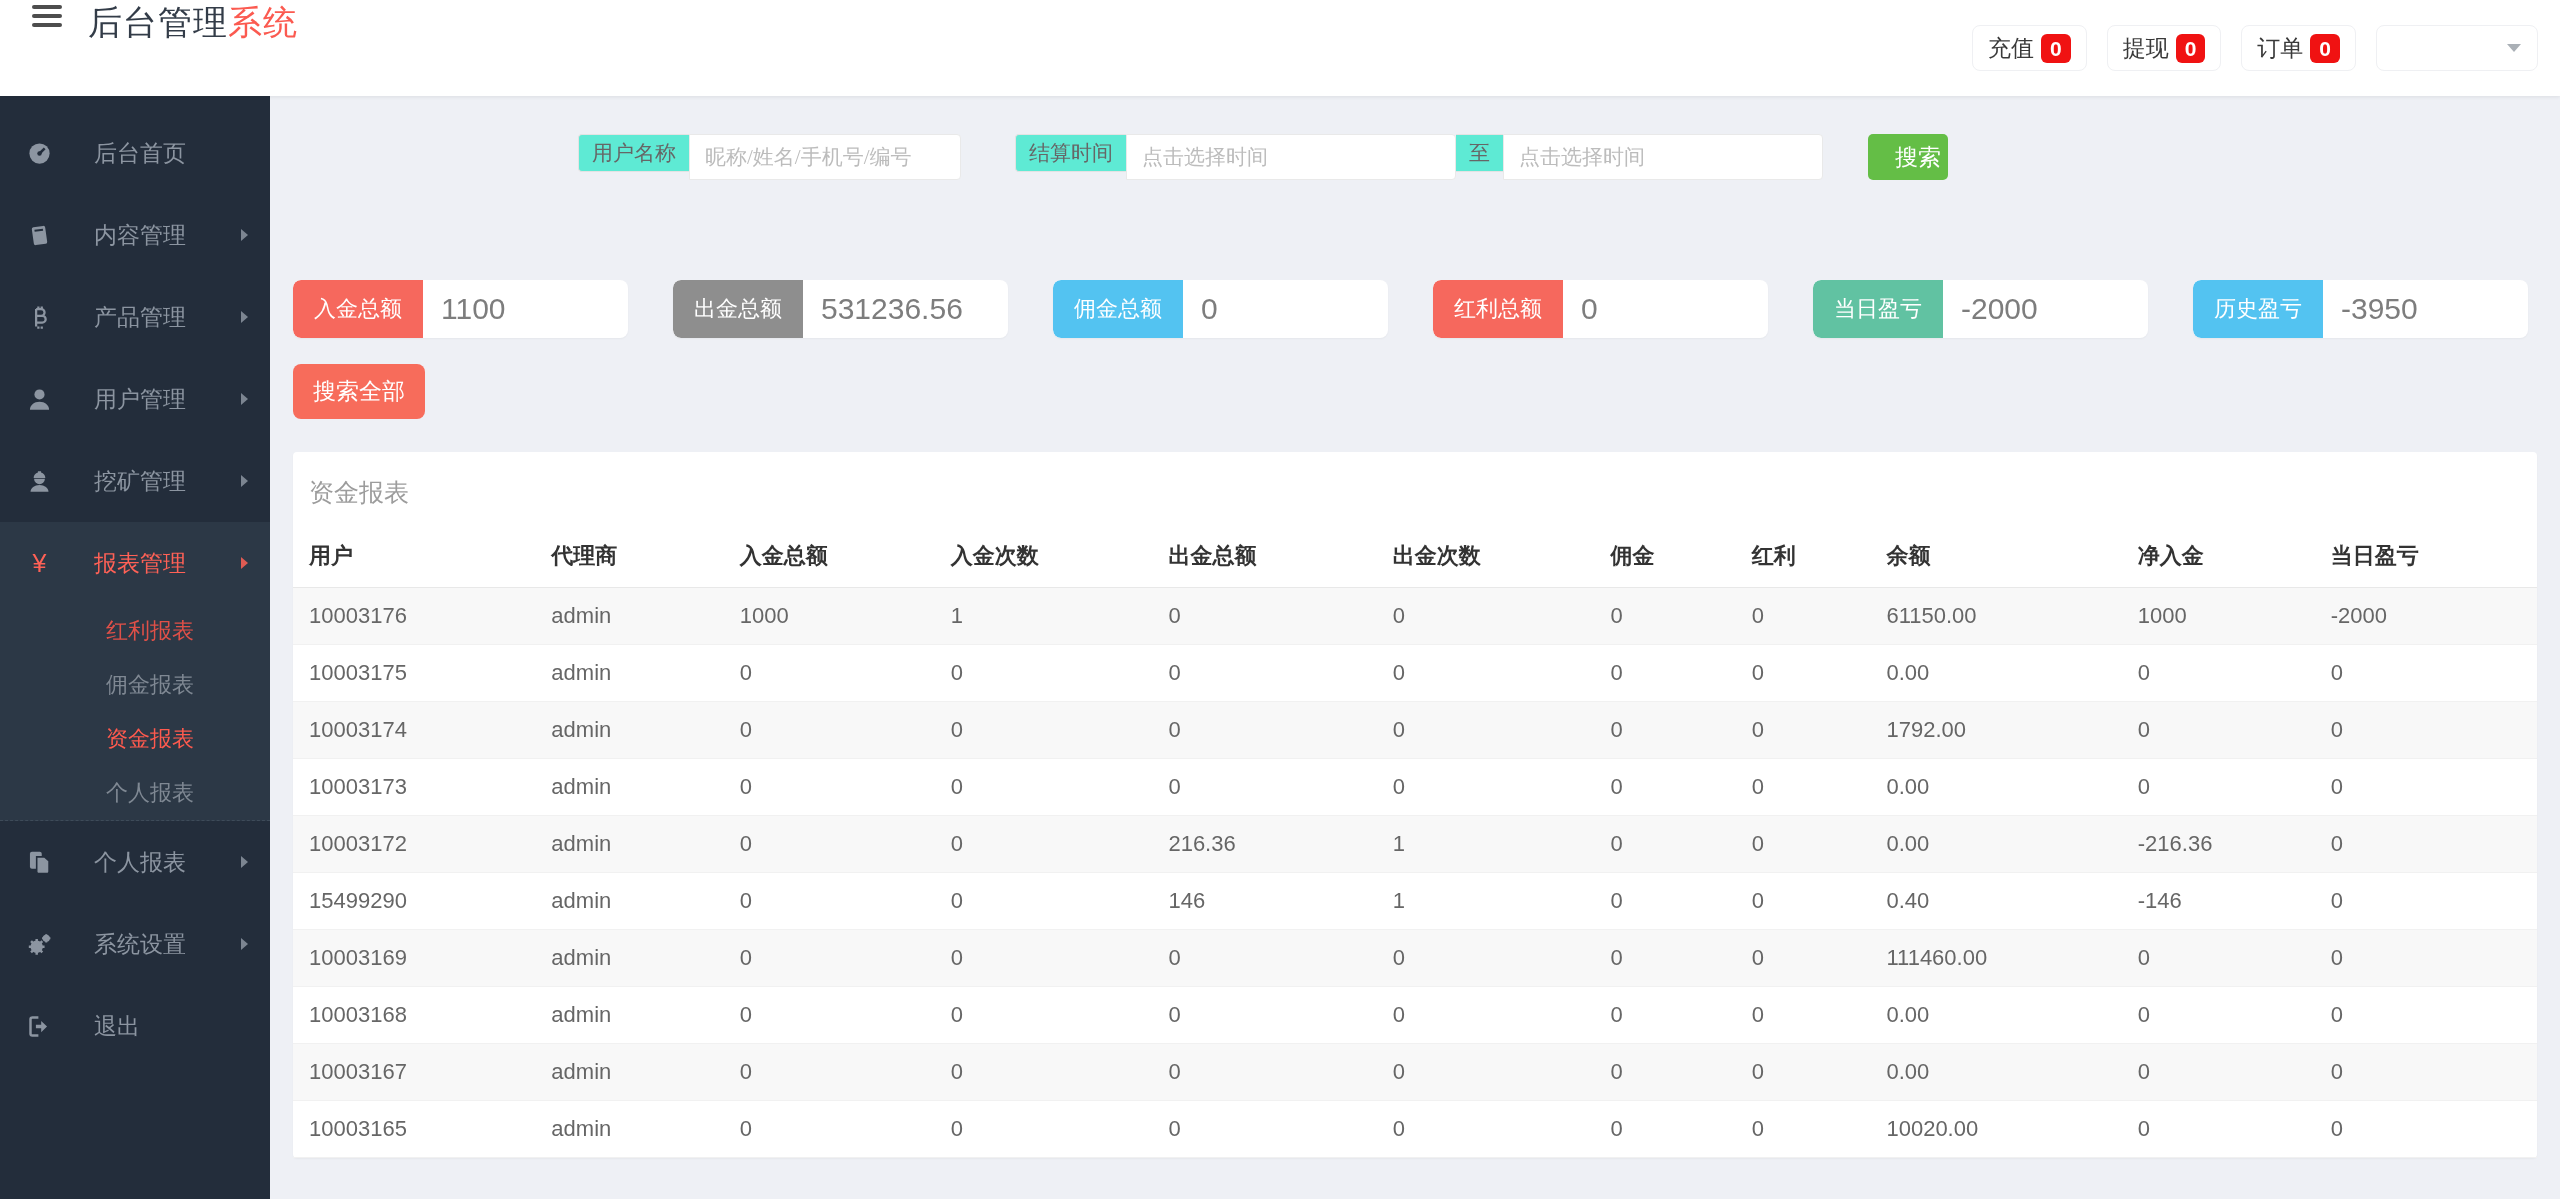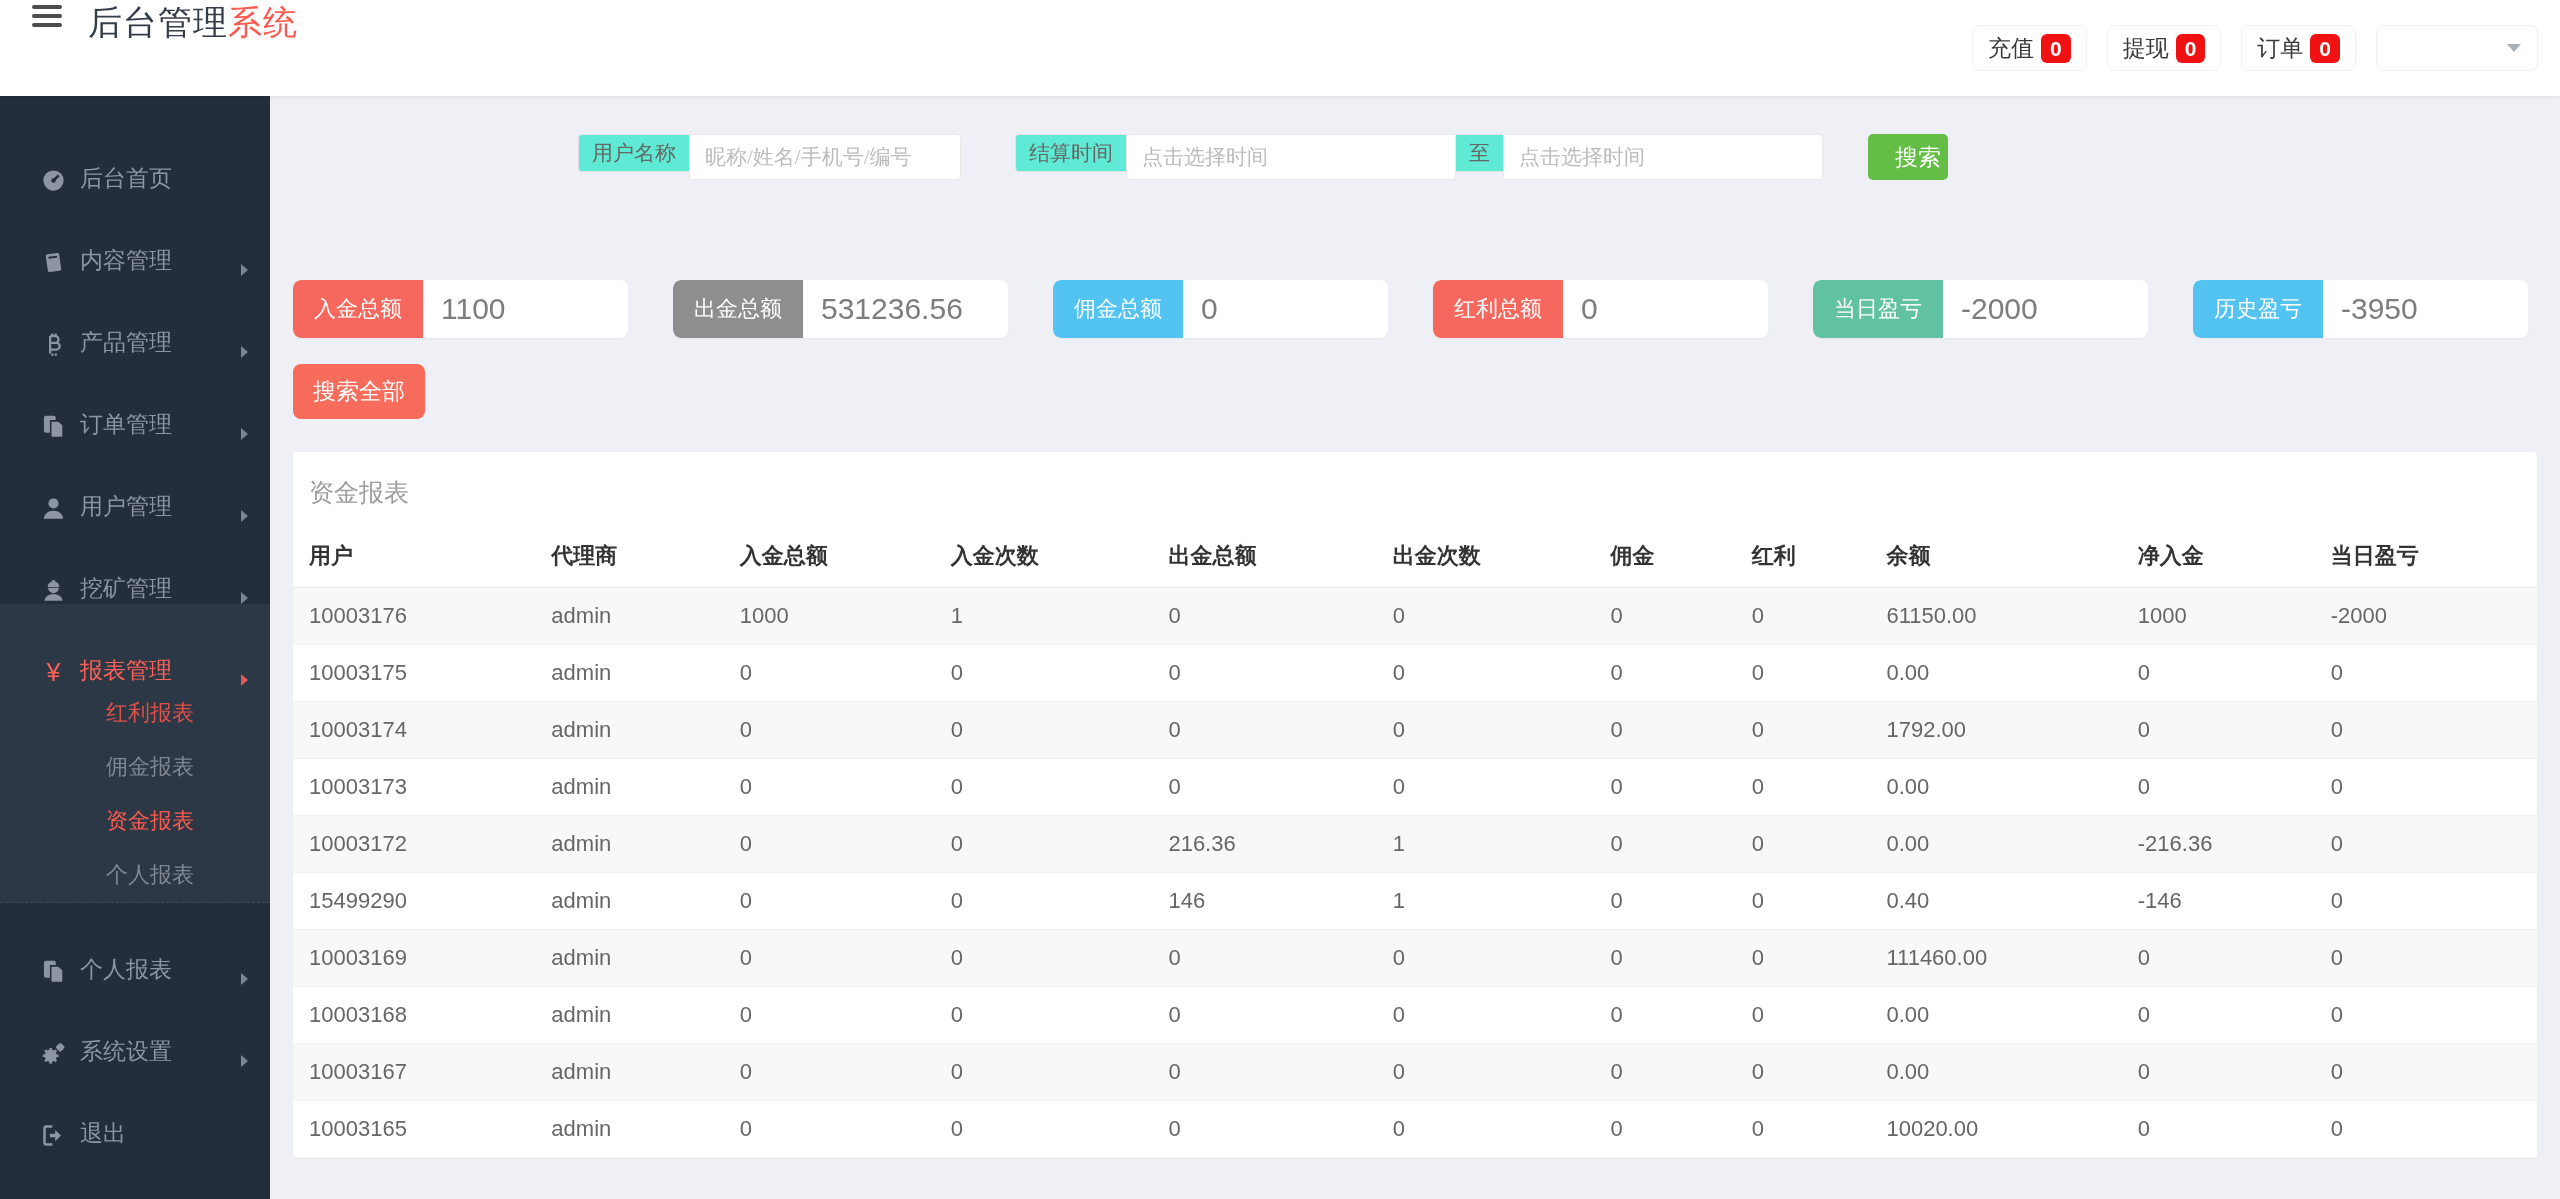--- a/index.html
+++ b/index.html
@@ -19,22 +19,22 @@
   .hbadge { background:#f01212; color:#fff; font-size:21px; font-weight:bold;
             border-radius:6px; padding:4px 9px; line-height:1; }
   .hdrop { width:162px; height:46px; border:1px solid #eff0f3; border-radius:8px;
            display:flex; align-items:center; justify-content:flex-end; padding-right:16px; cursor:pointer; }
   .caret-down { width:0; height:0; border-left:7px solid transparent; border-right:7px solid transparent;
                 border-top:8px solid #aab0b6; }
 
   
   .sidebar { position:absolute; top:90px; left:0; bottom:0; width:270px; background:#232d3b;
              padding-top:22px; }
-  .nav-item { position:relative; height:82px; display:flex; align-items:flex-end;
-              padding-left:40px; color:#8c95a1; font-size:23px; cursor:pointer; }
+  .nav-item { position:relative; height:82px; display:flex; align-items:center;
+              padding-left:26px; color:#8c95a1; font-size:23px; cursor:pointer;gap:28px; }
   .nav-item.active { color:#ff6156; }
   .nav-icon { width:27px; height:27px; margin-right:13px; display:flex; align-items:center;
               justify-content:center; font-size:25px; }
   .nav-icon svg { width:27px; height:27px; fill:currentColor; }
   .nav-caret { position:absolute; right:22px; width:0; height:0;
                border-top:6px solid transparent; border-bottom:6px solid transparent;
                border-left:7px solid currentColor; opacity:.85; }
   .nav-group { background:#2c3846; border-bottom:1px dashed #3e4b59; }
   .sub-item { height:54px; display:flex; align-items:center; padding-left:106px;
               color:#7f8893; font-size:22px; cursor:pointer; }
@@ -136,30 +136,20 @@
         <span>内容管理</span>
         <span class="nav-caret"></span>
       </div>
       <div class="nav-item">
         <span class="nav-icon">
           <svg viewBox="0 0 24 24">
             <path fill="none" stroke="currentColor" stroke-width="2" d="M9 4.5v15.5M9 4.5h4.5a3 3 0 0 1 0 6H9m0 0h5.5a3 3 0 0 1 0 6H9M11 4.5V2.3M14 4.5V2.3M11 22v-2M14 22v-2"></path>
           </svg>
         </span>
         <span>产品管理</span>
-        <span class="nav-caret"></span>
-      </div>
-      <div class="nav-item">
-        <span class="nav-icon">
-          <svg viewBox="0 0 24 24">
-            <rect x="3.5" y="2.5" width="10.5" height="15" rx="1.8"></rect>
-            <path d="M9.5 7h7l4 3.7V20a1.8 1.8 0 0 1-1.8 1.8H11.3A1.8 1.8 0 0 1 9.5 20z" stroke="#232d3b" stroke-width="1.4"></path>
-          </svg>
-        </span>
-        <span>订单管理</span>
         <span class="nav-caret"></span>
       </div>
       <div class="nav-item">
         <span class="nav-icon">
           <svg viewBox="0 0 24 24">
             <circle cx="12" cy="7.5" r="4.5"></circle>
             <path d="M3.5 21c0-4 3.8-7 8.5-7s8.5 3 8.5 7z"></path>
           </svg>
         </span>
         <span>用户管理</span>

